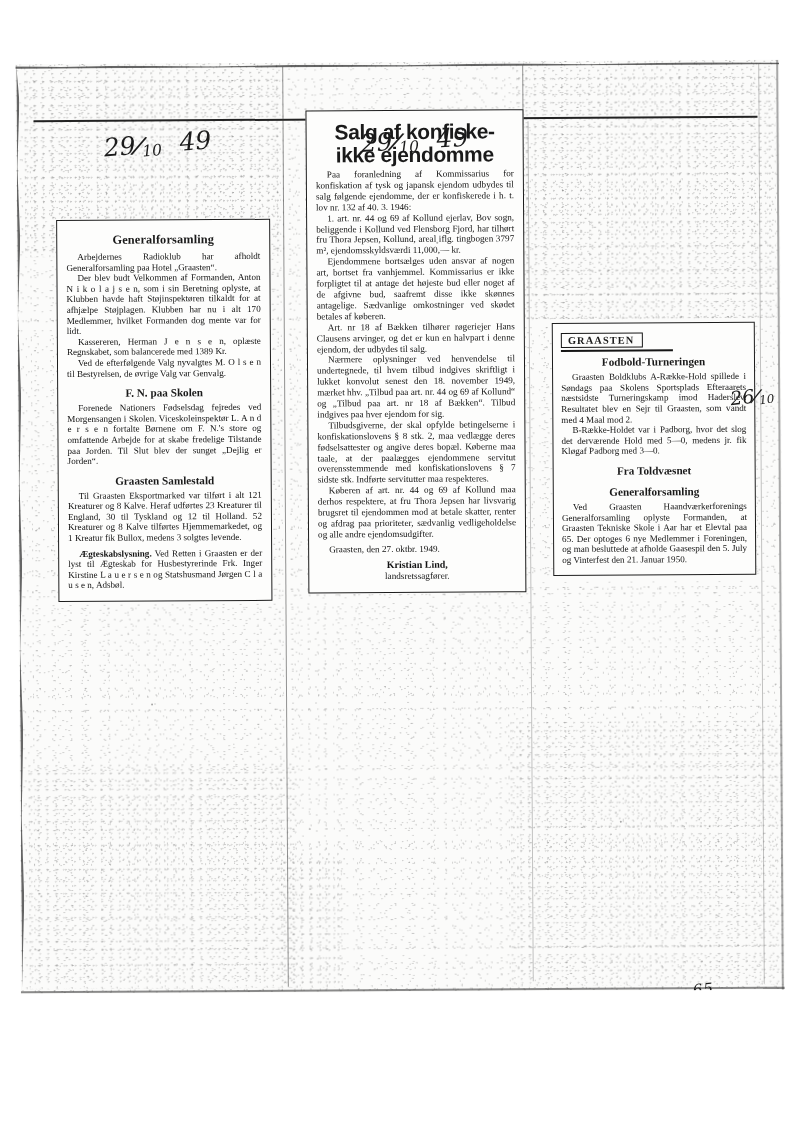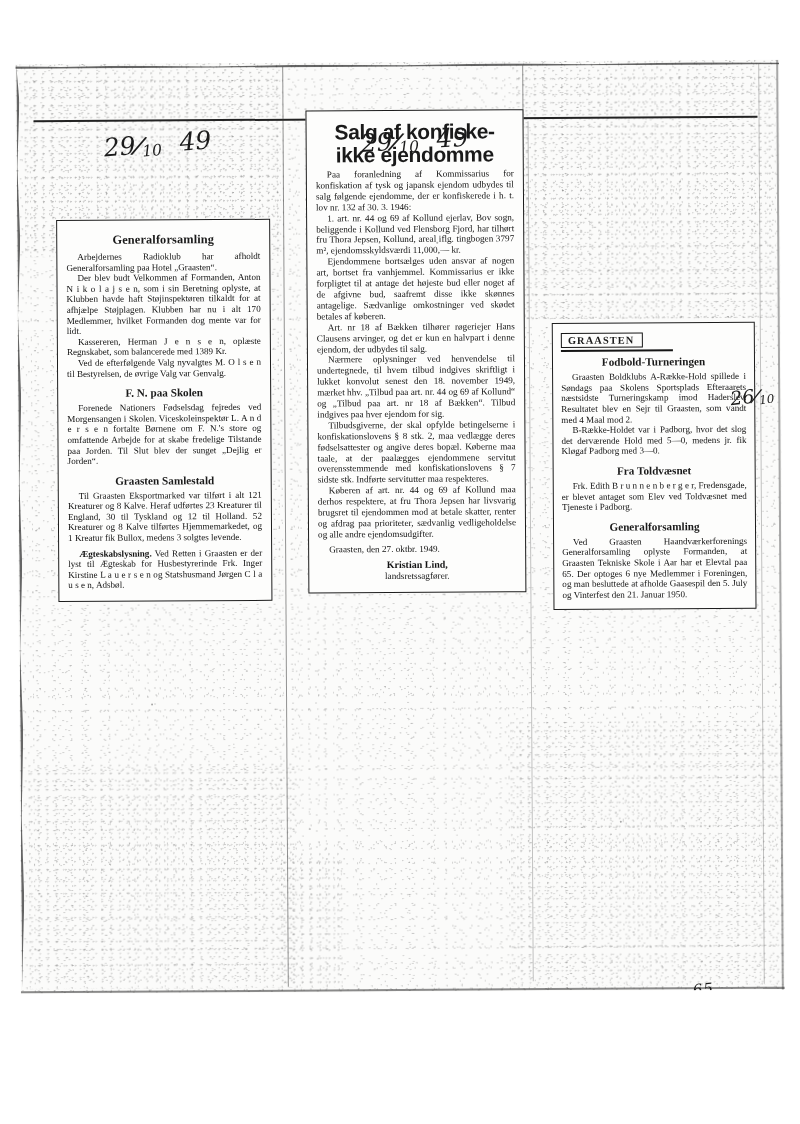--- a/index.html
+++ b/index.html
@@ -186,21 +186,21 @@
   </div>
 
   <div class="clip-col" style="left:290px;top:48px;width:218px;">
     <div class="clipping">
 
       <div>
         <div class="hl-big">Salg af konfiske-</div>
         <div class="hl-big" style="margin-top:-3px;">ikke ejendomme</div>
 
         <div class="np" style="font-size:9.2px;line-height:10.9px;">
-          <p>Paa foranledning af Kommissarius for konfiskation af tysk og japansk ejendom udbydes til salg følgende ejendomme, der er konfiskerede i h. t. lov nr. 132 af 30. 3. 1946:</p>
+          <p>Paa foranledning af Kommissarius for konfiskation af tysk og japansk ejendom udbydes til salg følgende ejendomme, der er konfiskerede i h. t. lov nr. 132 af 40. 3. 1946:</p>
           <p>1. art. nr. 44 og 69 af Kollund ejerlav, Bov sogn, beliggende i Kollund ved Flensborg Fjord, har tilhørt fru Thora Jepsen, Kollund, areal iflg. tingbogen 3797 m², ejendomsskyldsværdi 11,000,— kr.</p>
           <p>Ejendommene bortsælges uden ansvar af nogen art, bortset fra vanhjemmel. Kommissarius er ikke forpligtet til at antage det højeste bud eller noget af de afgivne bud, saafremt disse ikke skønnes antagelige. Sædvanlige omkostninger ved skødet betales af køberen.</p>
           <p>Art. nr 18 af Bækken tilhører røgeriejer Hans Clausens arvinger, og det er kun en halvpart i denne ejendom, der udbydes til salg.</p>
           <p>Nærmere oplysninger ved henvendelse til undertegnede, til hvem tilbud indgives skriftligt i lukket konvolut senest den 18. november 1949, mærket hhv. „Tilbud paa art. nr. 44 og 69 af Kollund“ og „Tilbud paa art. nr 18 af Bækken“. Tilbud indgives paa hver ejendom for sig.</p>
           <p>Tilbudsgiverne, der skal opfylde betingelserne i konfiskationslovens § 8 stk. 2, maa vedlægge deres fødselsattester og angive deres bopæl. Køberne maa taale, at der paalægges ejendommene servitut overensstemmende med konfiskationslovens § 7 sidste stk. Indførte servitutter maa respekteres.</p>
           <p>Køberen af art. nr. 44 og 69 af Kollund maa derhos respektere, at fru Thora Jepsen har livsvarig brugsret til ejendommen mod at betale skatter, renter og afdrag paa prioriteter, sædvanlig vedligeholdelse og alle andre ejendomsudgifter.</p>
           <p style="margin-top:4px;">Graasten, den 27. oktbr. 1949.</p>
           <p class="noind bold" style="text-align:center;margin-top:5px;font-size:10px;">Kristian Lind,</p>
           <p class="noind" style="text-align:center;margin-top:0;">landsretssagfører.</p>
         </div>
@@ -220,23 +220,20 @@
         <div class="hl-sub" style="margin-top:3px;">Fodbold-Turneringen</div>
         <div class="np">
           <p>Graasten Boldklubs A-Række-Hold spillede i Søndags paa Skolens Sportsplads Efteraarets næstsidste Turneringskamp imod Haderslev. Resultatet blev en Sejr til Graasten, som vandt med 4 Maal mod 2.</p>
           <p>B-Række-Holdet var i Padborg, hvor det slog det derværende Hold med 5—0, medens jr. fik Kløgaf Padborg med 3—0.</p>
         </div>
       </div>
 
       
       <div>
         <div class="hl-sub">Fra Toldvæsnet</div>
-        <div class="np">
-          <p>Frk. Edith B r u n n e n b e r g e r, Fredensgade, er blevet antaget som Elev ved Toldvæsnet med Tjeneste i Padborg.</p>
-        </div>
       </div>
 
       
       <div>
         <div class="hl-sub">Generalforsamling</div>
         <div class="np">
           <p>Ved Graasten Haandværkerforenings Generalforsamling oplyste Formanden, at Graasten Tekniske Skole i Aar har et Elevtal paa 65. Der optoges 6 nye Medlemmer i Foreningen, og man besluttede at afholde Gaasespil den 5. July og Vinterfest den 21. Januar 1950.</p>
         </div>
       </div>
 

